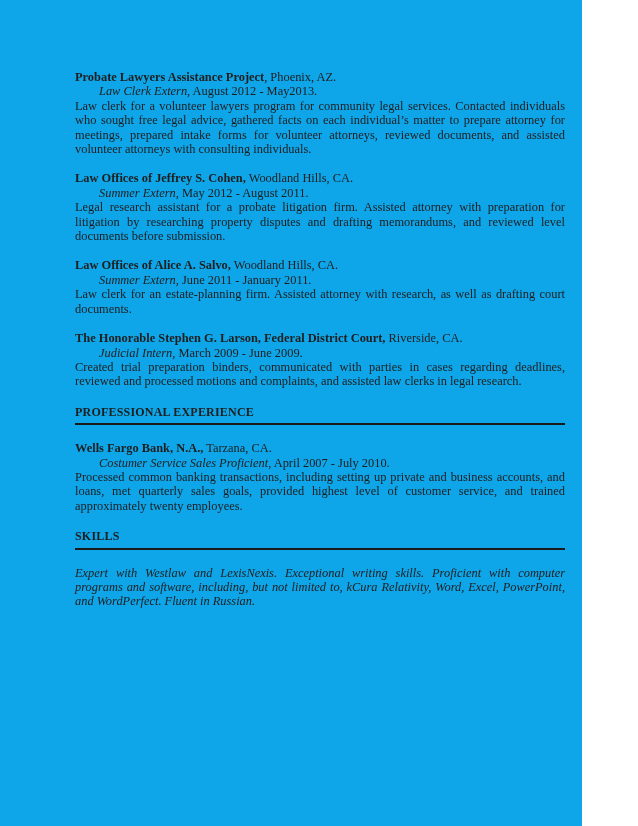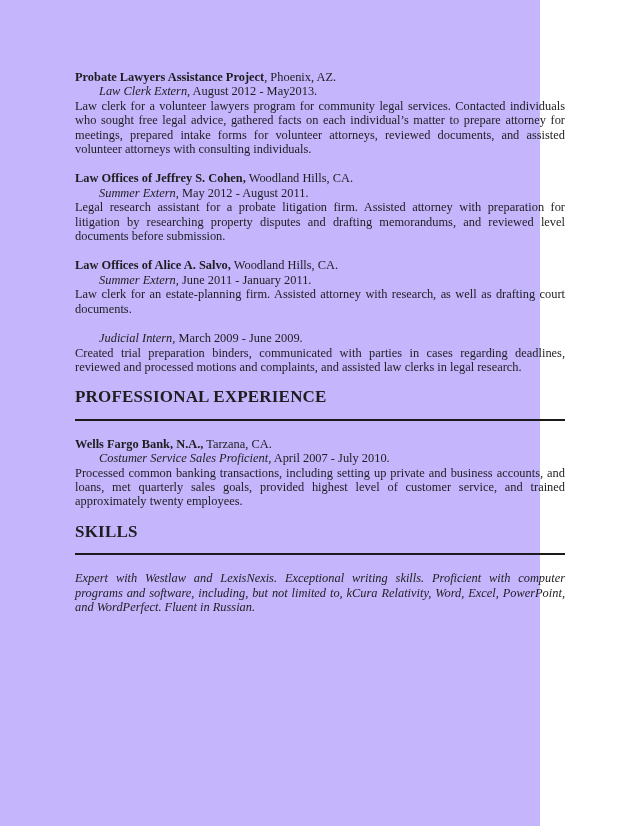--- a/index.html
+++ b/index.html
@@ -9,23 +9,23 @@
   }
   body {
     width: 638px;
     height: 826px;
     position: relative;
     overflow: hidden;
   }
   .page {
     position: absolute;
     left: 0; top: 0;
-    width: 540px;
+    width: 582px;
     height: 826px;
-    background: #c4b5fd;
+    background: #0ea5e9;
   }
   .content {
     position: absolute;
     left: 75px;
     top: 70px;
     width: 490px;
     font-family: "Liberation Serif", "DejaVu Serif", serif;
     font-size: 12.4px;
     line-height: 14.4px;
     color: #1e1e1e;
@@ -41,25 +41,25 @@
     font-weight: bold;
   }
   .role-title {
     font-style: italic;
     margin-left: 24px;
   }
   .desc {
     text-align: justify;
   }
   .section-heading {
-    font-size: 17px;
+    font-size: 12px;
     line-height: 14.4px;
     font-weight: bold;
     margin: 16px 0 16px 0;
-    padding-bottom: 14px;
+    padding-bottom: 4px;
     border-bottom: 2px solid #1a1a1a;
     letter-spacing: 0.2px;
   }
   .skills-para {
     text-align: justify;
     margin: 0;
     font-style: italic;
   }
 </style>
 </head>
@@ -80,20 +80,21 @@
       <div class="desc">Legal research assistant for a probate litigation firm. Assisted attorney with preparation for litigation by researching property disputes and drafting memorandums, and reviewed level documents before submission.</div>
     </section>
 
     <section class="entry">
       <div class="org-line"><span class="org-name">Law Offices of Alice A. Salvo,</span><span> Woodland Hills, CA.</span></div>
       <div class="role-line"><span class="role-title">Summer Extern,</span><span> June 2011 - January 2011.</span></div>
       <div class="desc">Law clerk for an estate-planning firm. Assisted attorney with research, as well as drafting court documents.</div>
     </section>
 
     <section class="entry">
+      <div class="org-line"><span class="org-name">The Honorable Stephen G. Larson, Federal District Court,</span><span> Riverside, CA.</span></div>
       <div class="role-line"><span class="role-title">Judicial Intern,</span><span> March 2009 - June 2009.</span></div>
       <div class="desc">Created trial preparation binders, communicated with parties in cases regarding deadlines, reviewed and processed motions and complaints, and assisted law clerks in legal research.</div>
     </section>
 
     <div class="section-heading">PROFESSIONAL EXPERIENCE</div>
 
     <section class="entry">
       <div class="org-line"><span class="org-name">Wells Fargo Bank, N.A.,</span><span> Tarzana, CA.</span></div>
       <div class="role-line"><span class="role-title">Costumer Service Sales Proficient,</span><span> April 2007 - July 2010.</span></div>
       <div class="desc">Processed common banking transactions, including setting up private and business accounts, and loans, met quarterly sales goals, provided highest level of customer service, and trained approximately twenty employees.</div>

